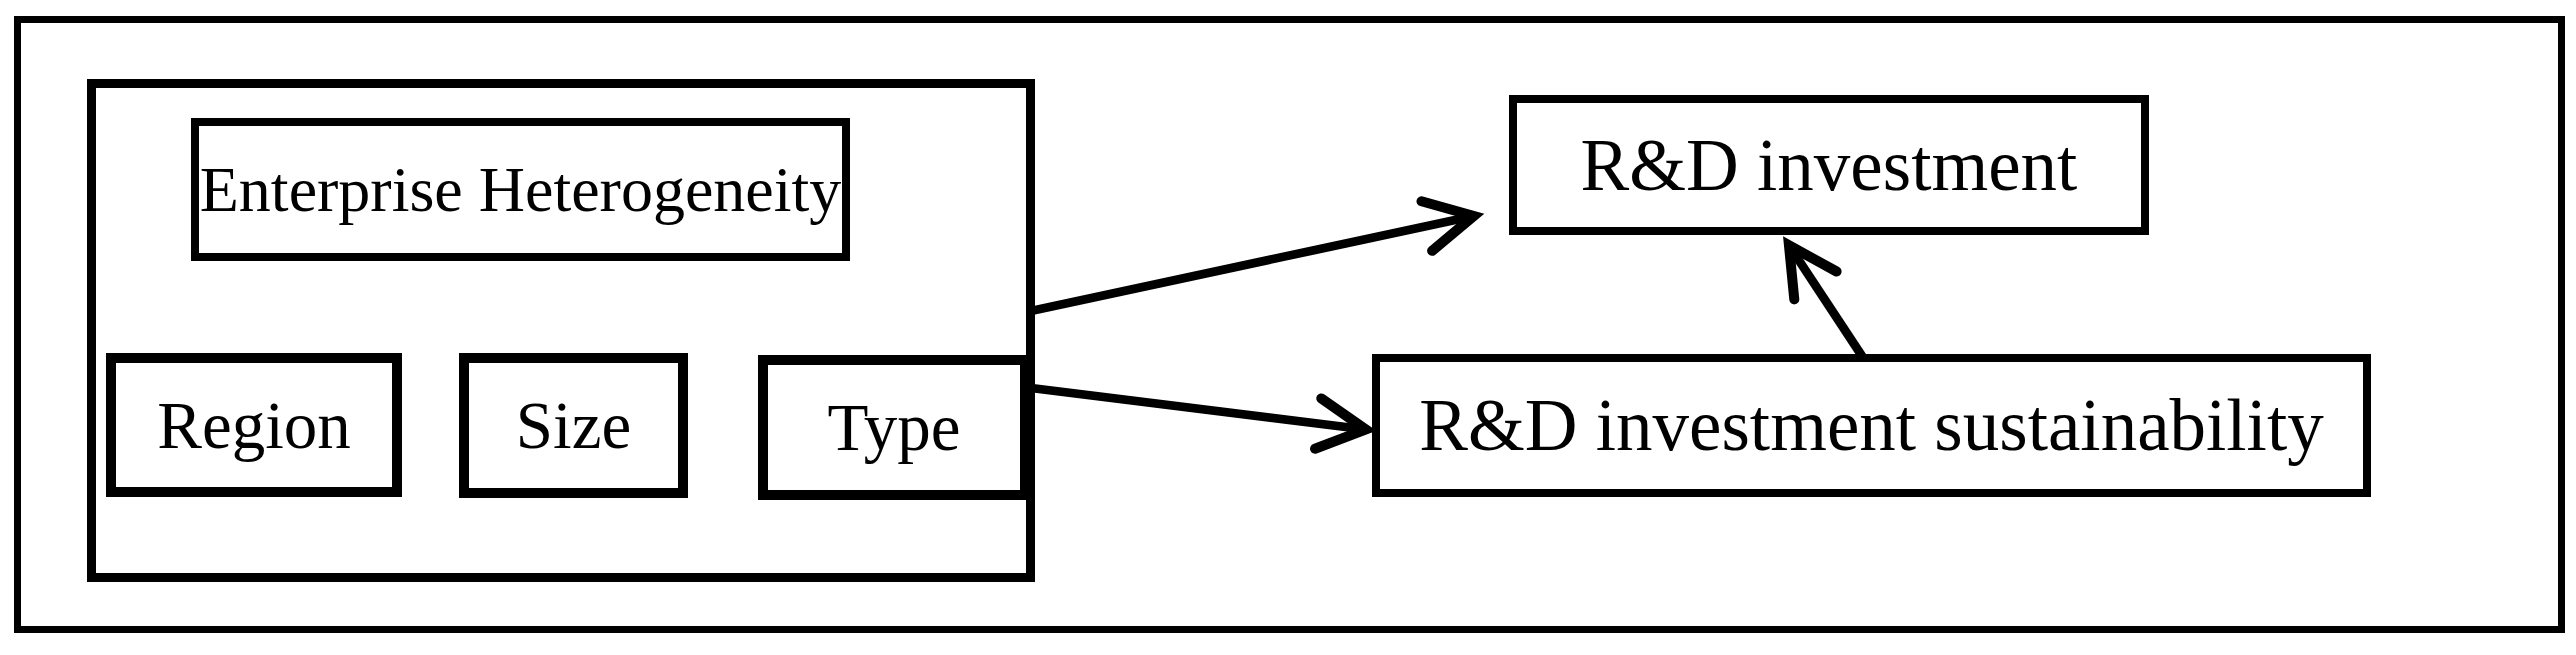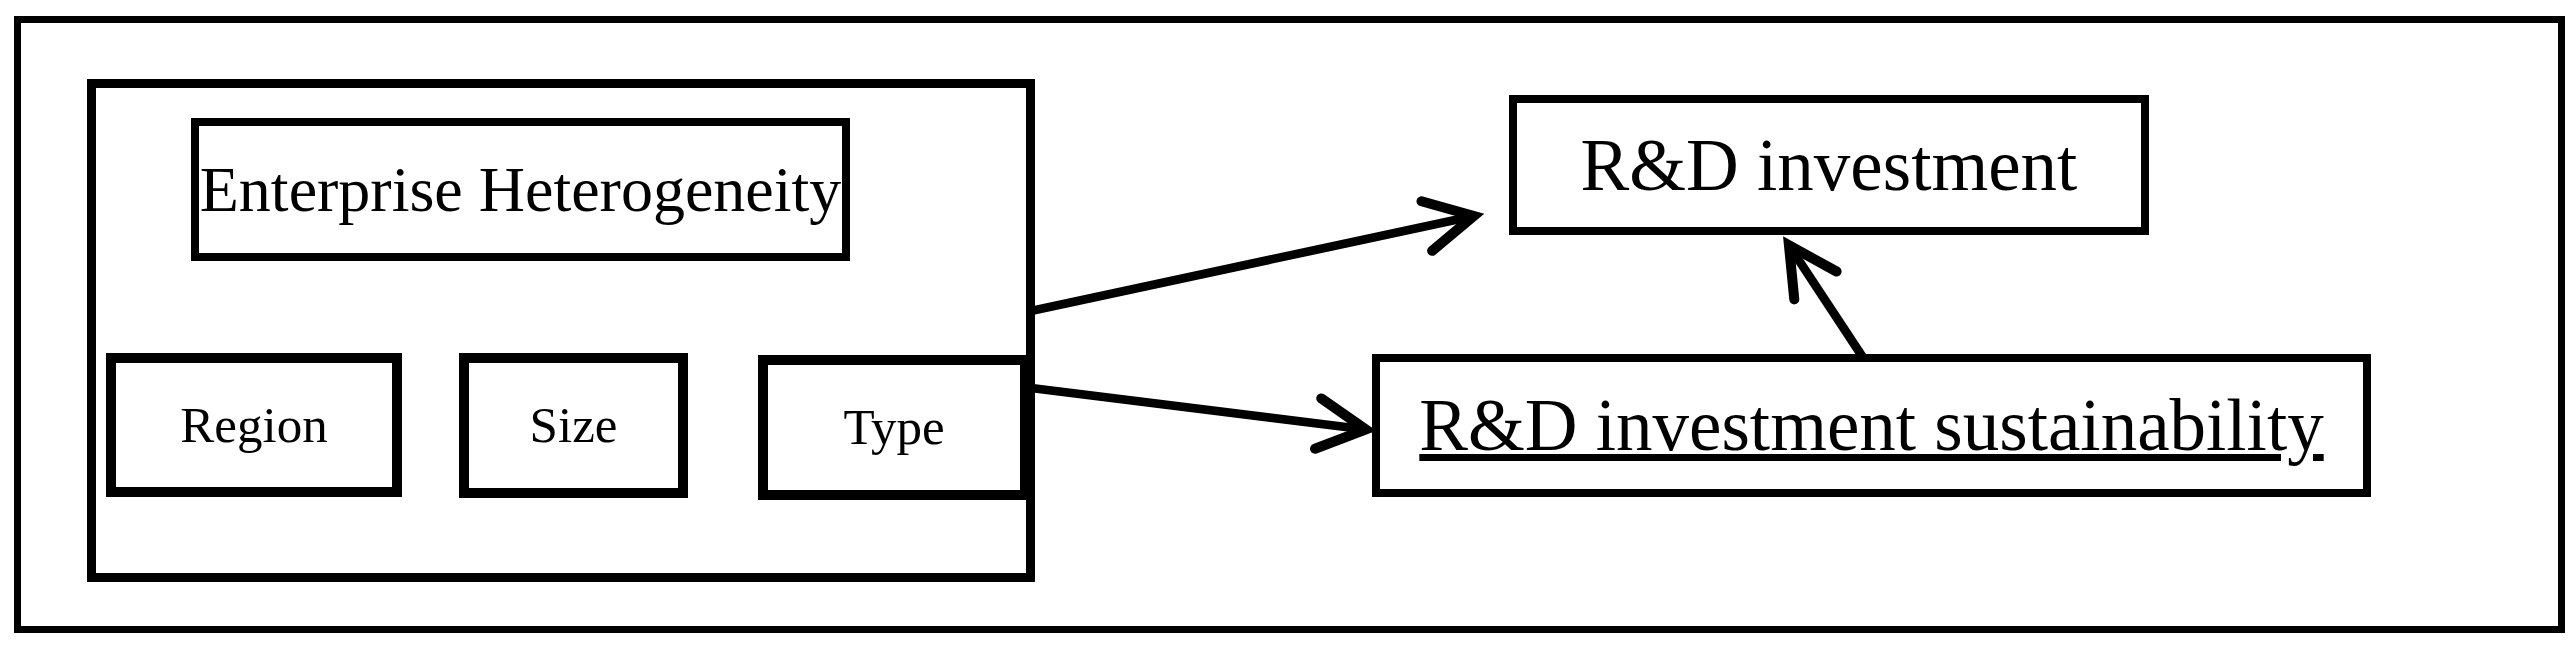--- a/index.html
+++ b/index.html
@@ -42,38 +42,37 @@
     background: transparent;
   }
   .eh-box {
     left: 191px; top: 118px;
     width: 659px; height: 143px;
     border-width: 8.7px;
     font-size: 64px;
   }
   .factor-box {
     border-width: 10.3px;
-    font-size: 51px;
+    font-size: 67px;
   }
   .region-box { left: 106px; top: 353px; width: 296px; height: 144px; }
   .size-box   { left: 459px; top: 353px; width: 229px; height: 145px; font-family: Liberation Serif, serif; }
   .type-box   { left: 758px; top: 355px; width: 272px; height: 145px; }
   .invest-box {
     left: 1490px; top: 95px;
     width: 640px; height: 140px;
     border-width: 8.7px;
     font-size: 73px;
     margin-left: 19px;
   }
   .sustain-box {
     left: 1372px; top: 354px;
     width: 999px; height: 143px;
     border-width: 8.7px;
     font-size: 73px;
-    text-decoration: underline;
   }
   .arrow-layer {
     position: absolute;
     left: 0; top: 0;
     width: 2576px;
     height: 655px;
     pointer-events: none;
   }
   .arrow-line {
     stroke: #000000;

